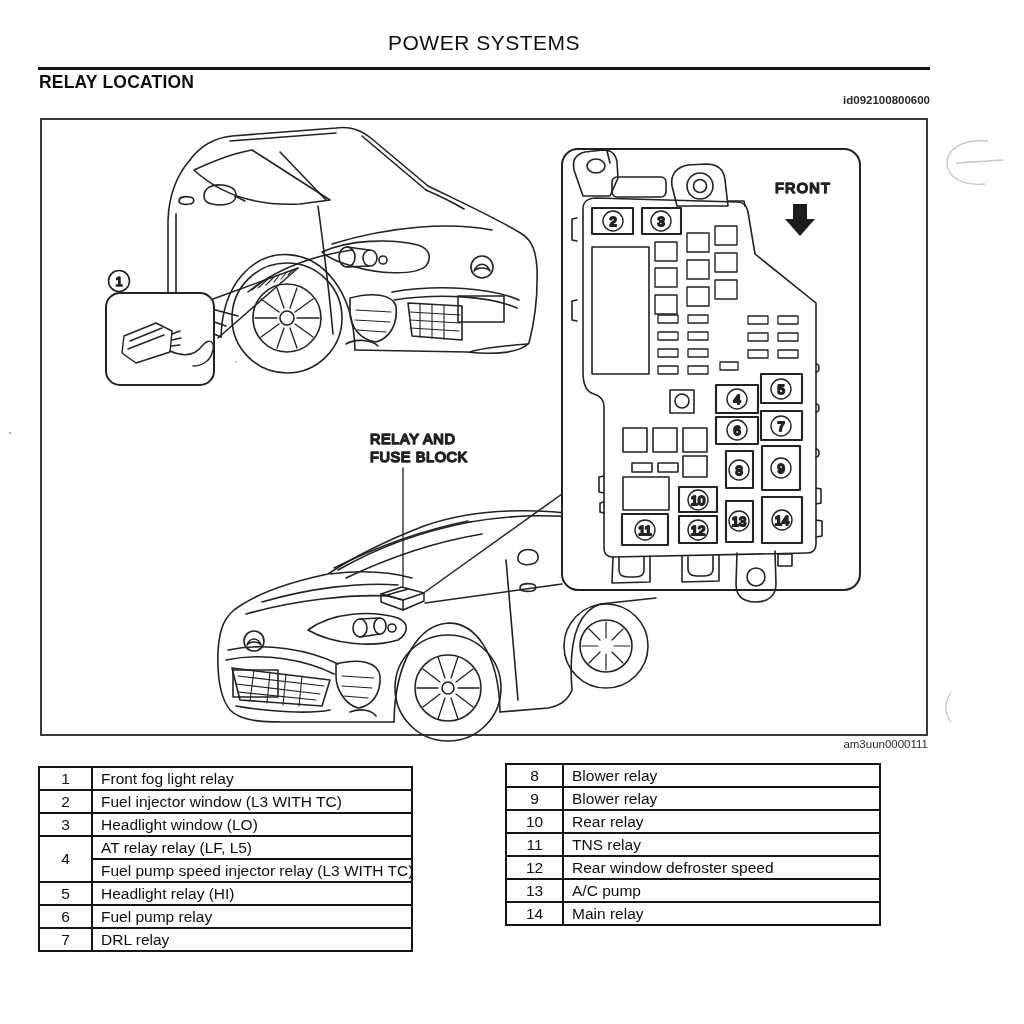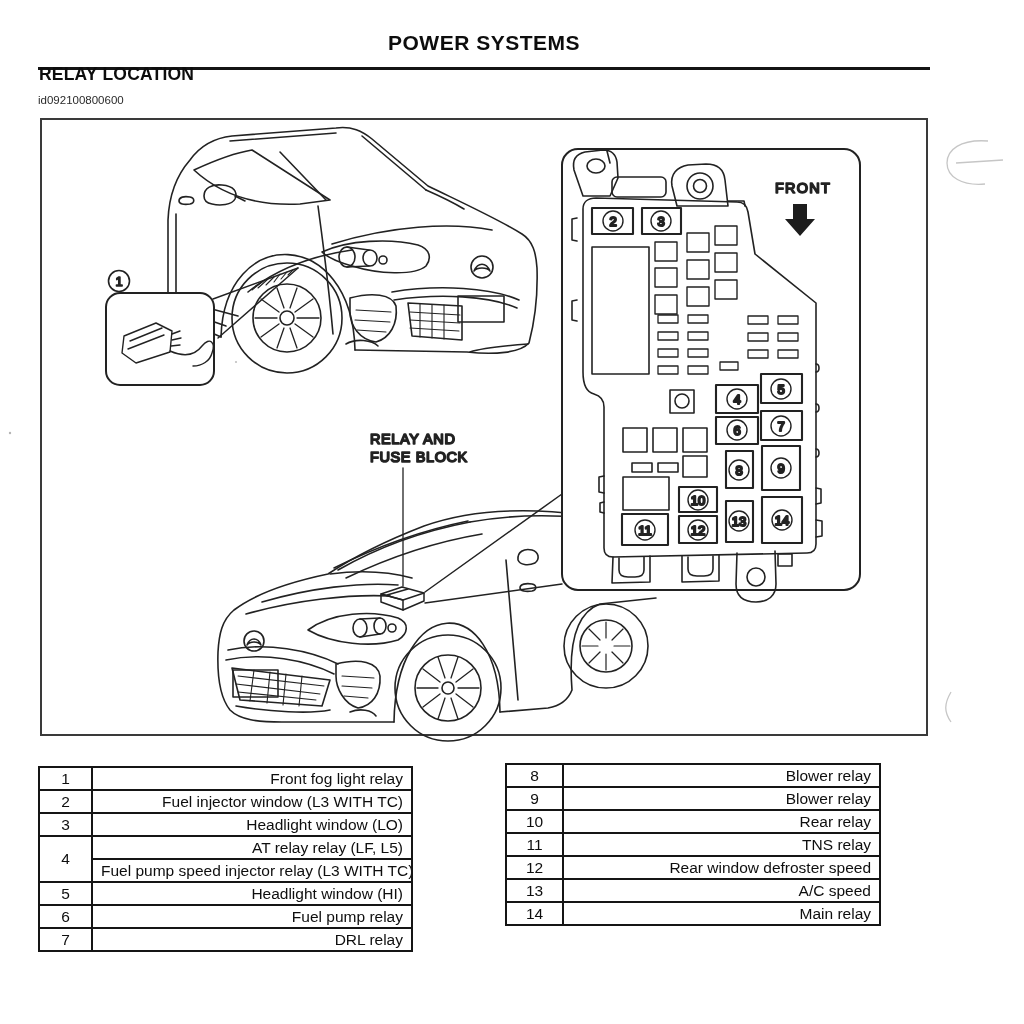--- a/index.html
+++ b/index.html
@@ -1,33 +1,33 @@
 <!DOCTYPE html>
 <html><head>
 <meta charset="utf-8">
 <style>
   html,body{margin:0;padding:0;background:#e8e8e8;}
   .page{position:relative;width:1024px;height:1024px;background:#ffffff;margin:0 auto;
         font-family:"Liberation Sans", sans-serif;color:#111;overflow:hidden;}
   .abs{position:absolute;}
-  .doc-title{left:38px;top:31px;width:892px;text-align:center;font-size:21px;font-weight:bold;
+  .doc-title{left:38px;top:31px;width:892px;text-align:center;font-size:21px;font-weight:normal;
              letter-spacing:.5px;color:#0d0d0d;}
   .title-rule{left:38px;top:67px;width:892px;height:3px;background:#141414;}
-  .section-title{left:39px;top:64px;font-size:17.5px;font-weight:bold;letter-spacing:.2px;color:#0d0d0d;}
-  .doc-id{left:38px;top:94px;width:892px;text-align:left;font-size:11.5px;color:#2a2a2a;}
+  .section-title{left:39px;top:72px;font-size:17.5px;font-weight:bold;letter-spacing:.2px;color:#0d0d0d;}
+  .doc-id{left:38px;top:94px;width:892px;text-align:right;font-size:11.5px;color:#2a2a2a;font-weight:bold;}
   .figure-frame{left:40px;top:118px;width:888px;height:618px;border:2px solid #3a3a3a;box-sizing:border-box;}
   .figure-id{left:38px;top:738px;width:890px;text-align:right;font-size:11.5px;color:#2a2a2a;}
   svg.diagram{left:0;top:0;width:1024px;height:1024px;pointer-events:none;}
   svg text{font-family:"Liberation Sans", sans-serif;fill:#1b1b1b;}
   text.front-label{font-size:14.5px;letter-spacing:1.2px;}
   text.block-label{font-size:14.5px;letter-spacing:.6px;}
   text.marker-num{font-size:13px;text-anchor:middle;}
   table.relay-table{position:absolute;border-collapse:collapse;table-layout:fixed;}
   table.relay-table td{border:2px solid #151515;height:21px;font-size:15.5px;color:#0e0e0e;
-                       padding:0 8px;vertical-align:middle;white-space:nowrap;overflow:hidden;text-align:right;}
+                       padding:0 8px;vertical-align:middle;white-space:nowrap;overflow:hidden;}
   table.relay-table td.num{text-align:center;padding:0 2px;}
   #tbl-left{left:38px;top:766px;width:375px;}
   #tbl-left td.num{width:47px;}
   #tbl-right{left:505px;top:763px;width:376px;}
   #tbl-right td.num{width:51px;}
 </style>
 </head>
 <body>
 
 <div class="page">
@@ -393,20 +393,21 @@
                 <rect x="762" y="497" width="40" height="46"></rect>
                 <circle cx="782" cy="520" r="10" stroke-width="1.4"></circle>
                 <text class="marker-num" x="782" y="525">14</text>
               </g>
           </g>
         </g>
       </g>
     </g>
   </svg>
 
+  <div class="abs figure-id">am3uun0000111</div>
 
   <table class="relay-table" id="tbl-left">
     <tbody>
         <tr>
       <td class="num">1</td>
       <td>Front fog light relay</td>
     </tr>
     <tr>
       <td class="num">2</td>
       <td>Fuel injector window (L3 WITH TC)</td>
@@ -417,21 +418,21 @@
     </tr>
     <tr>
       <td class="num" rowspan="2">4</td>
       <td>AT relay relay (LF, L5)</td>
     </tr>
     <tr>
       <td>Fuel pump speed injector relay (L3 WITH TC)</td>
     </tr>
     <tr>
       <td class="num">5</td>
-      <td>Headlight window (HI)</td>
+      <td>Headlight relay (HI)</td>
     </tr>
     <tr>
       <td class="num">6</td>
       <td>Fuel pump relay</td>
     </tr>
     <tr>
       <td class="num">7</td>
       <td>DRL relay</td>
     </tr>
   </tbody>
@@ -454,21 +455,21 @@
     <tr>
       <td class="num">11</td>
       <td>TNS relay</td>
     </tr>
     <tr>
       <td class="num">12</td>
       <td>Rear window defroster speed</td>
     </tr>
     <tr>
       <td class="num">13</td>
-      <td>A/C speed</td>
+      <td>A/C pump</td>
     </tr>
     <tr>
       <td class="num">14</td>
       <td>Main relay</td>
     </tr>
   </tbody>
     </table>
 
 </div>
 

